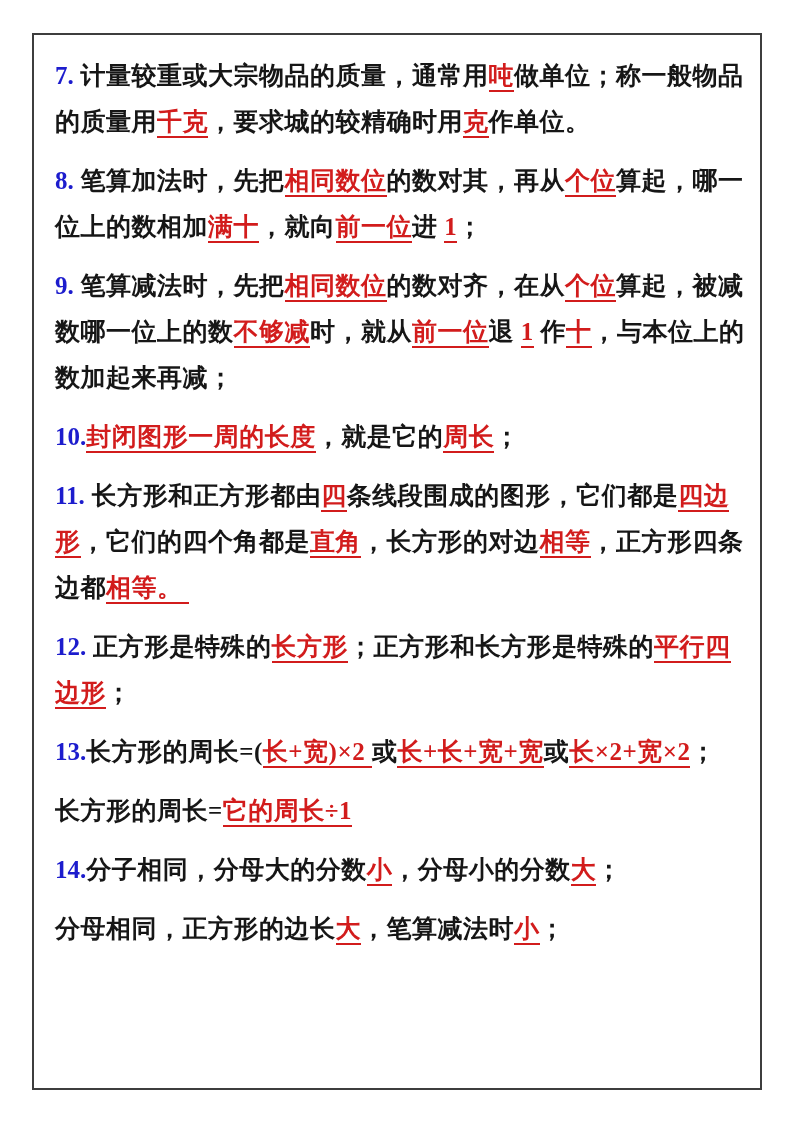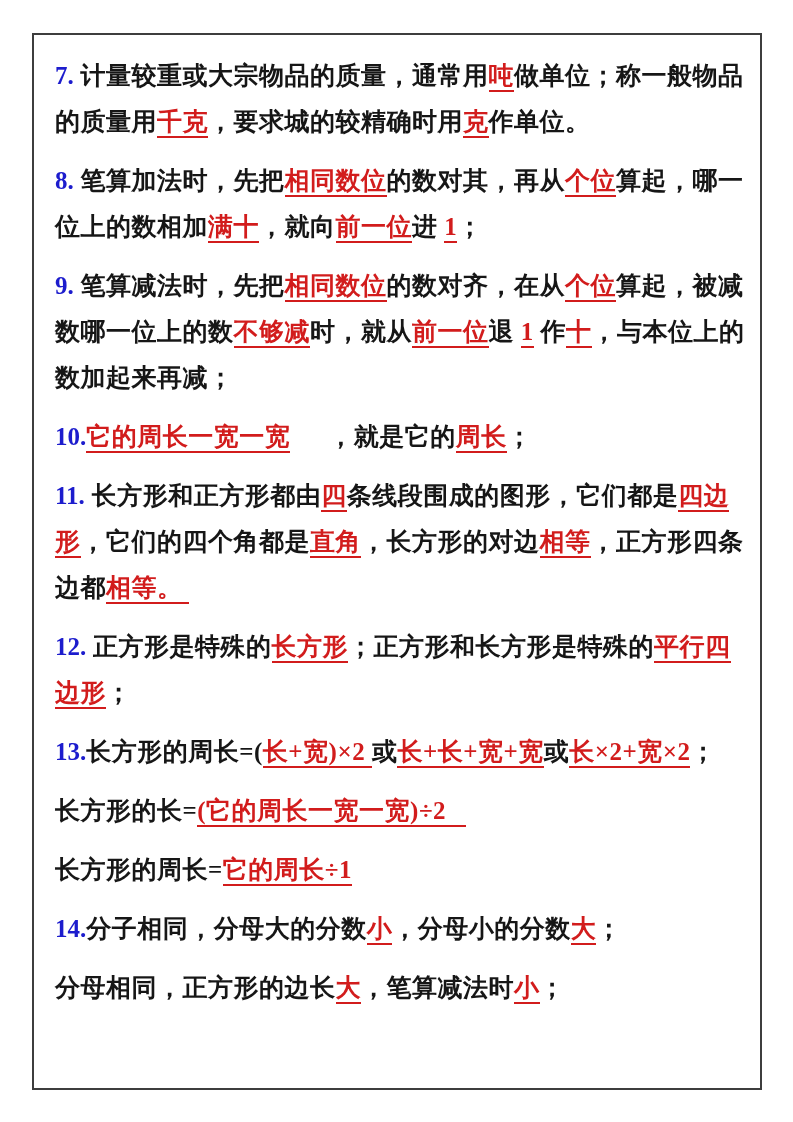--- a/index.html
+++ b/index.html
@@ -47,22 +47,21 @@
   }
 </style>
 </head>
 <body style="background: rgb(255, 255, 255);">
 
 <div class="page-border" style="border-color: rgb(61, 61, 61);">
   <div class="content">
       <p class="para"><span class="seg num" style="color: rgb(28, 28, 205);">7.</span><span class="seg" style="color: rgb(22, 22, 22);"> 计量较重或大宗物品的质量，通常用</span><span class="seg u" style="color: rgb(210, 28, 28);">吨</span><span class="seg" style="color: rgb(22, 22, 22);">做单位；称一般物品的质量用</span><span class="seg u" style="color: rgb(210, 28, 28);">千克</span><span class="seg" style="color: rgb(22, 22, 22);">，要求城的较精确时用</span><span class="seg u" style="color: rgb(210, 28, 28);">克</span><span class="seg" style="color: rgb(22, 22, 22);">作单位。</span></p>
       <p class="para"><span class="seg num" style="color: rgb(28, 28, 205);">8.</span><span class="seg" style="color: rgb(22, 22, 22);"> 笔算加法时，先把</span><span class="seg u" style="color: rgb(210, 28, 28);">相同数位</span><span class="seg" style="color: rgb(22, 22, 22);">的数对其，再从</span><span class="seg u" style="color: rgb(210, 28, 28);">个位</span><span class="seg" style="color: rgb(22, 22, 22);">算起，哪一位上的数相加</span><span class="seg u" style="color: rgb(210, 28, 28);">满十</span><span class="seg" style="color: rgb(22, 22, 22);">，就向</span><span class="seg u" style="color: rgb(210, 28, 28);">前一位</span><span class="seg" style="color: rgb(22, 22, 22);">进 </span><span class="seg u" style="color: rgb(210, 28, 28);">1</span><span class="seg" style="color: rgb(22, 22, 22);">；</span></p>
       <p class="para"><span class="seg num" style="color: rgb(28, 28, 205);">9.</span><span class="seg" style="color: rgb(22, 22, 22);"> 笔算减法时，先把</span><span class="seg u" style="color: rgb(210, 28, 28);">相同数位</span><span class="seg" style="color: rgb(22, 22, 22);">的数对齐，在从</span><span class="seg u" style="color: rgb(210, 28, 28);">个位</span><span class="seg" style="color: rgb(22, 22, 22);">算起，被减数哪一位上的数</span><span class="seg u" style="color: rgb(210, 28, 28);">不够减</span><span class="seg" style="color: rgb(22, 22, 22);">时，就从</span><span class="seg u" style="color: rgb(210, 28, 28);">前一位</span><span class="seg" style="color: rgb(22, 22, 22);">退 </span><span class="seg u" style="color: rgb(210, 28, 28);">1</span><span class="seg" style="color: rgb(22, 22, 22);"> 作</span><span class="seg u" style="color: rgb(210, 28, 28);">十</span><span class="seg" style="color: rgb(22, 22, 22);">，与本位上的数加起来再减；</span></p>
-      <p class="para"><span class="seg num" style="color: rgb(28, 28, 205);">10.</span><span class="seg u" style="color: rgb(210, 28, 28);">它的周长一宽一宽</span><span class="seg" style="color: rgb(22, 22, 22); margin-left: 38px;">，就是它的</span><span class="seg u" style="color: rgb(210, 28, 28);">周长</span><span class="seg" style="color: rgb(22, 22, 22);">；</span></p>
+      <p class="para"><span class="seg num" style="color: rgb(28, 28, 205);">10.</span><span class="seg u" style="color: rgb(210, 28, 28);">封闭图形一周的长度</span><span class="seg" style="color: rgb(22, 22, 22);">，就是它的</span><span class="seg u" style="color: rgb(210, 28, 28);">周长</span><span class="seg" style="color: rgb(22, 22, 22);">；</span></p>
       <p class="para"><span class="seg num" style="color: rgb(28, 28, 205);">11.</span><span class="seg" style="color: rgb(22, 22, 22);"> 长方形和正方形都由</span><span class="seg u" style="color: rgb(210, 28, 28);">四</span><span class="seg" style="color: rgb(22, 22, 22);">条线段围成的图形，它们都是</span><span class="seg u" style="color: rgb(210, 28, 28);">四边形</span><span class="seg" style="color: rgb(22, 22, 22);">，它们的四个角都是</span><span class="seg u" style="color: rgb(210, 28, 28);">直角</span><span class="seg" style="color: rgb(22, 22, 22);">，长方形的对边</span><span class="seg u" style="color: rgb(210, 28, 28);">相等</span><span class="seg" style="color: rgb(22, 22, 22);">，正方形四条边都</span><span class="seg u" style="color: rgb(210, 28, 28);">相等。&nbsp;</span></p>
       <p class="para"><span class="seg num" style="color: rgb(28, 28, 205);">12.</span><span class="seg" style="color: rgb(22, 22, 22);"> 正方形是特殊的</span><span class="seg u" style="color: rgb(210, 28, 28);">长方形</span><span class="seg" style="color: rgb(22, 22, 22);">；正方形和长方形是特殊的</span><span class="seg u" style="color: rgb(210, 28, 28);">平行四边形</span><span class="seg" style="color: rgb(22, 22, 22);">；</span></p>
       <p class="para"><span class="seg num" style="color: rgb(28, 28, 205);">13.</span><span class="seg" style="color: rgb(22, 22, 22);">长方形的周长=(</span><span class="seg u" style="color: rgb(210, 28, 28);">长+宽)×2&nbsp;</span><span class="seg" style="color: rgb(22, 22, 22);">或</span><span class="seg u" style="color: rgb(210, 28, 28);">长+长+宽+宽</span><span class="seg" style="color: rgb(22, 22, 22);">或</span><span class="seg u" style="color: rgb(210, 28, 28);">长×2+宽×2</span><span class="seg" style="color: rgb(22, 22, 22);">；</span></p>
-      <p class="para"><span class="seg" style="color: rgb(22, 22, 22);">长方形的长=</span><span class="seg u" style="color: rgb(210, 28, 28);">(它的周长一宽一宽)÷2&nbsp;&nbsp;&nbsp;</span></p>
       <p class="para"><span class="seg" style="color: rgb(22, 22, 22);">长方形的周长=</span><span class="seg u" style="color: rgb(210, 28, 28);">它的周长÷1</span></p>
       <p class="para"><span class="seg num" style="color: rgb(28, 28, 205);">14.</span><span class="seg" style="color: rgb(22, 22, 22);">分子相同，分母大的分数</span><span class="seg u" style="color: rgb(210, 28, 28);">小</span><span class="seg" style="color: rgb(22, 22, 22);">，分母小的分数</span><span class="seg u" style="color: rgb(210, 28, 28);">大</span><span class="seg" style="color: rgb(22, 22, 22);">；</span></p>
       <p class="para"><span class="seg" style="color: rgb(22, 22, 22);">分母相同，正方形的边长</span><span class="seg u" style="color: rgb(210, 28, 28);">大</span><span class="seg" style="color: rgb(22, 22, 22);">，笔算减法时</span><span class="seg u" style="color: rgb(210, 28, 28);">小</span><span class="seg" style="color: rgb(22, 22, 22);">；</span></p>
     </div>
 </div>
 
 </body></html>

